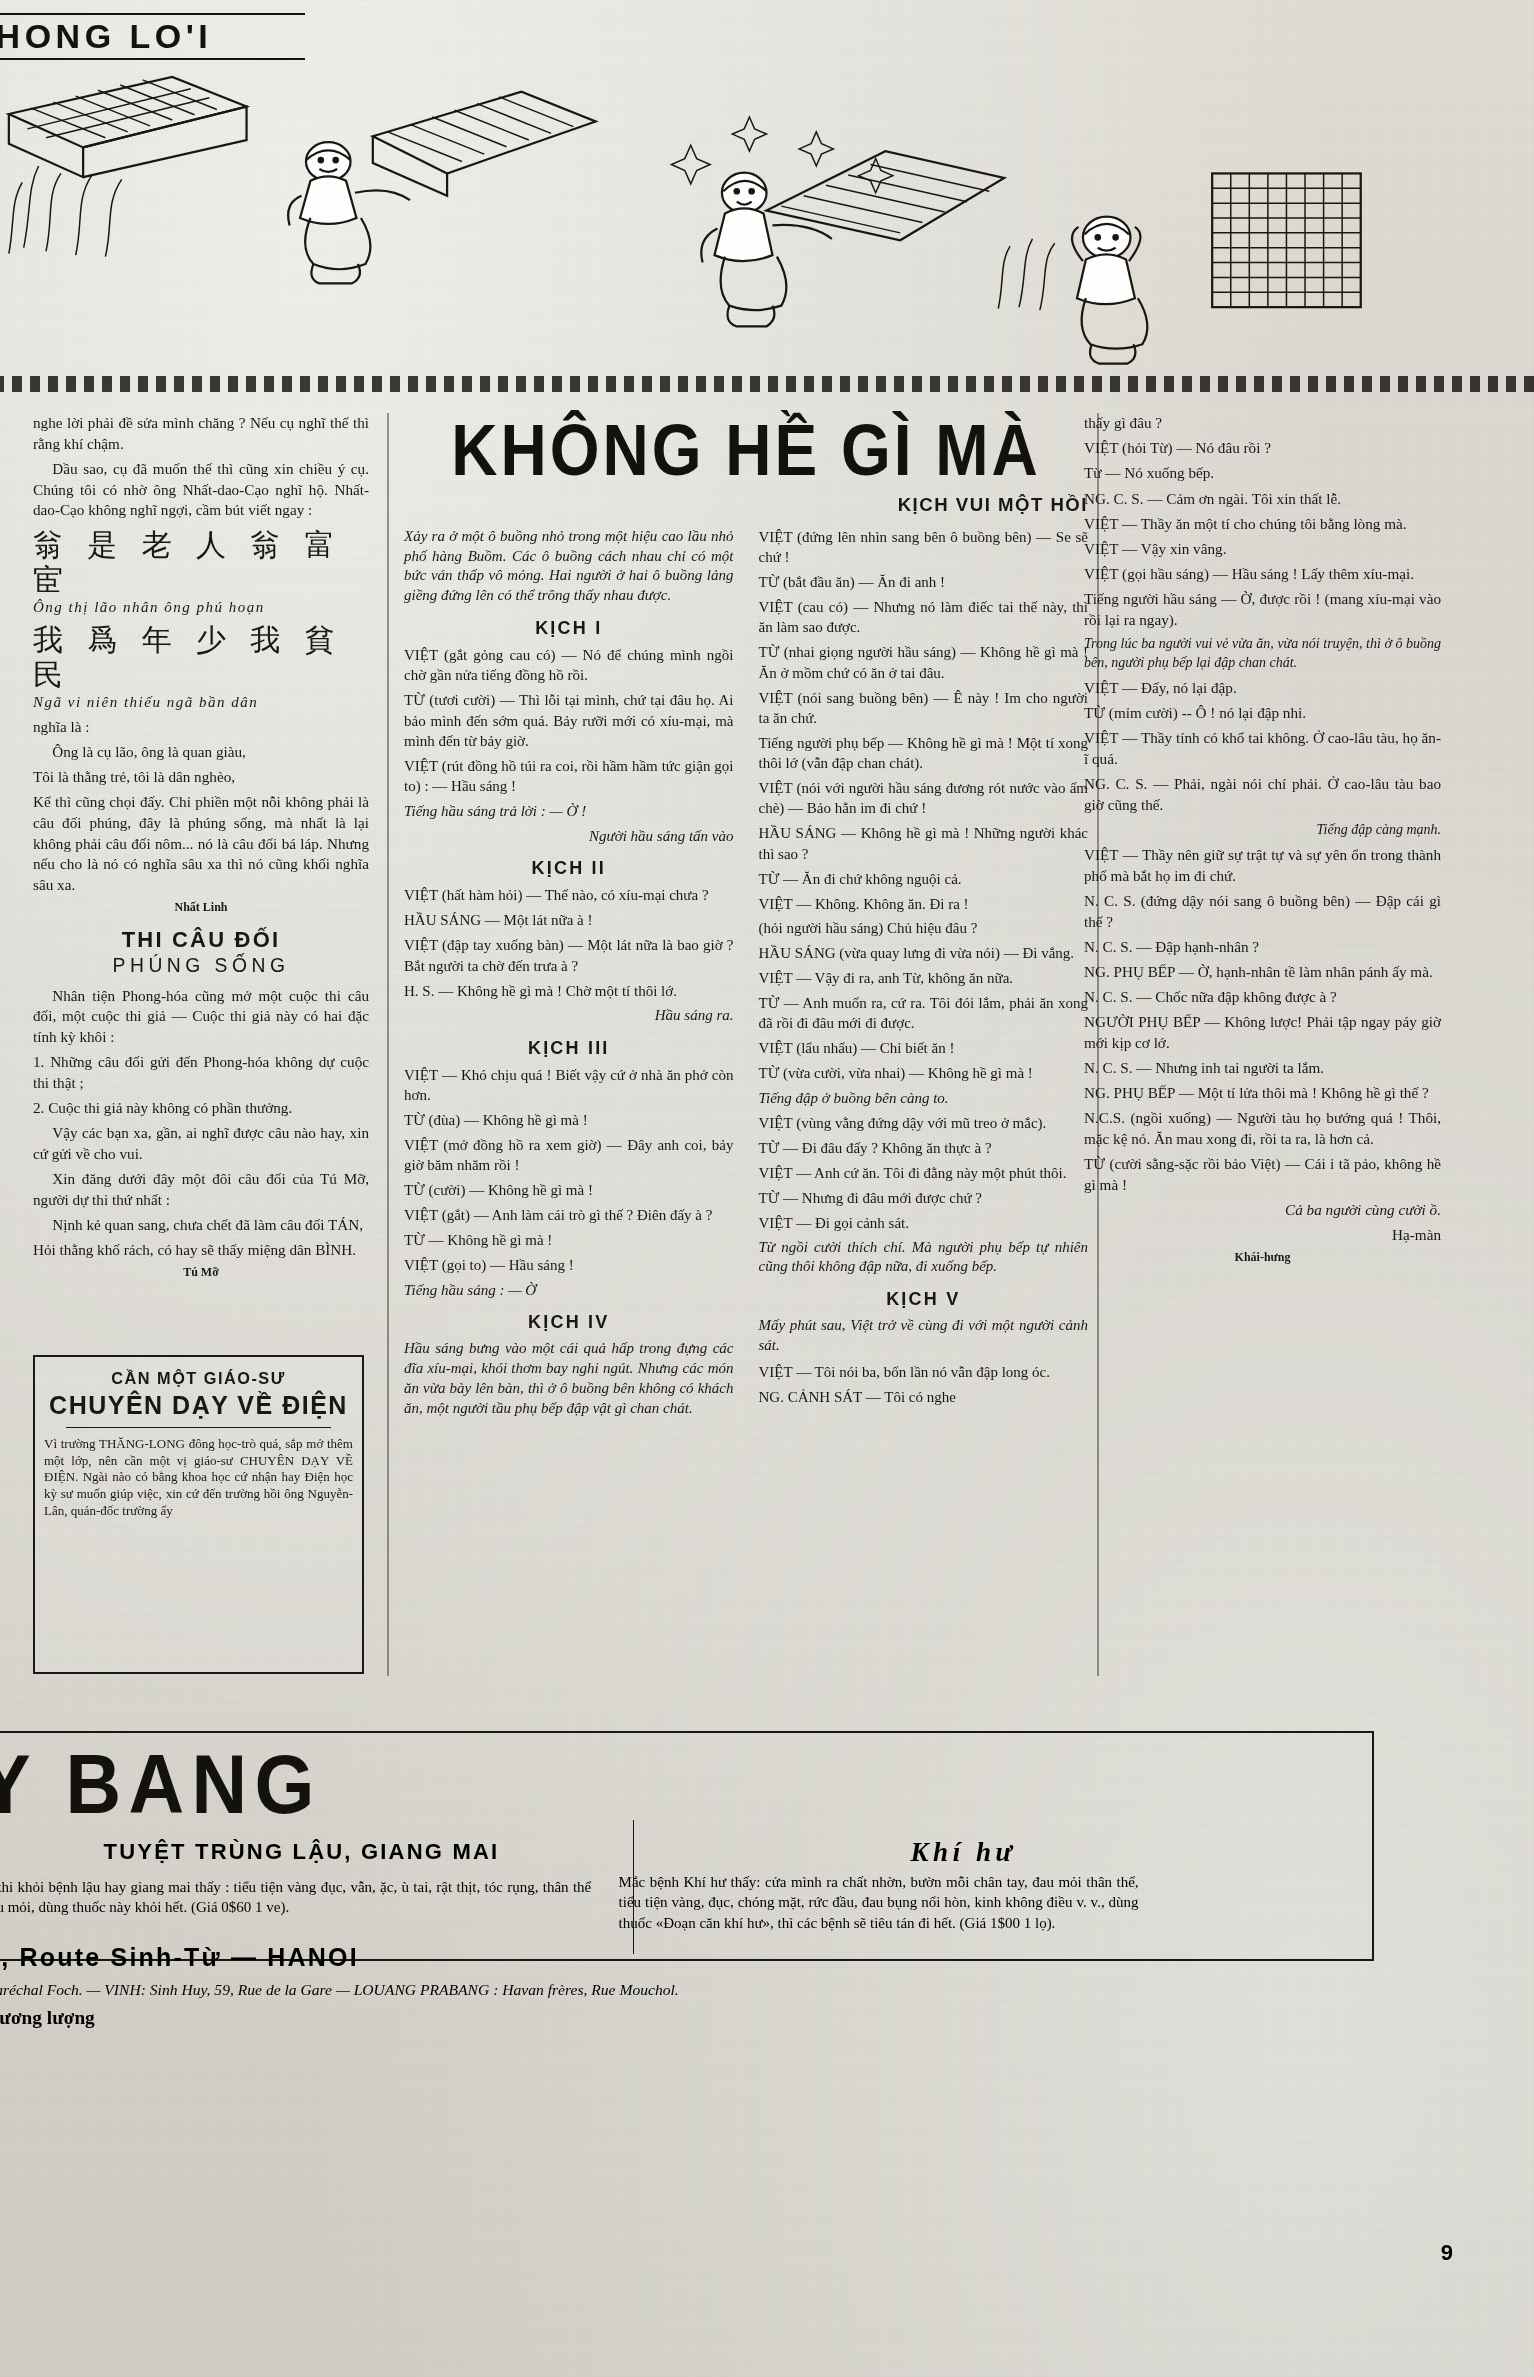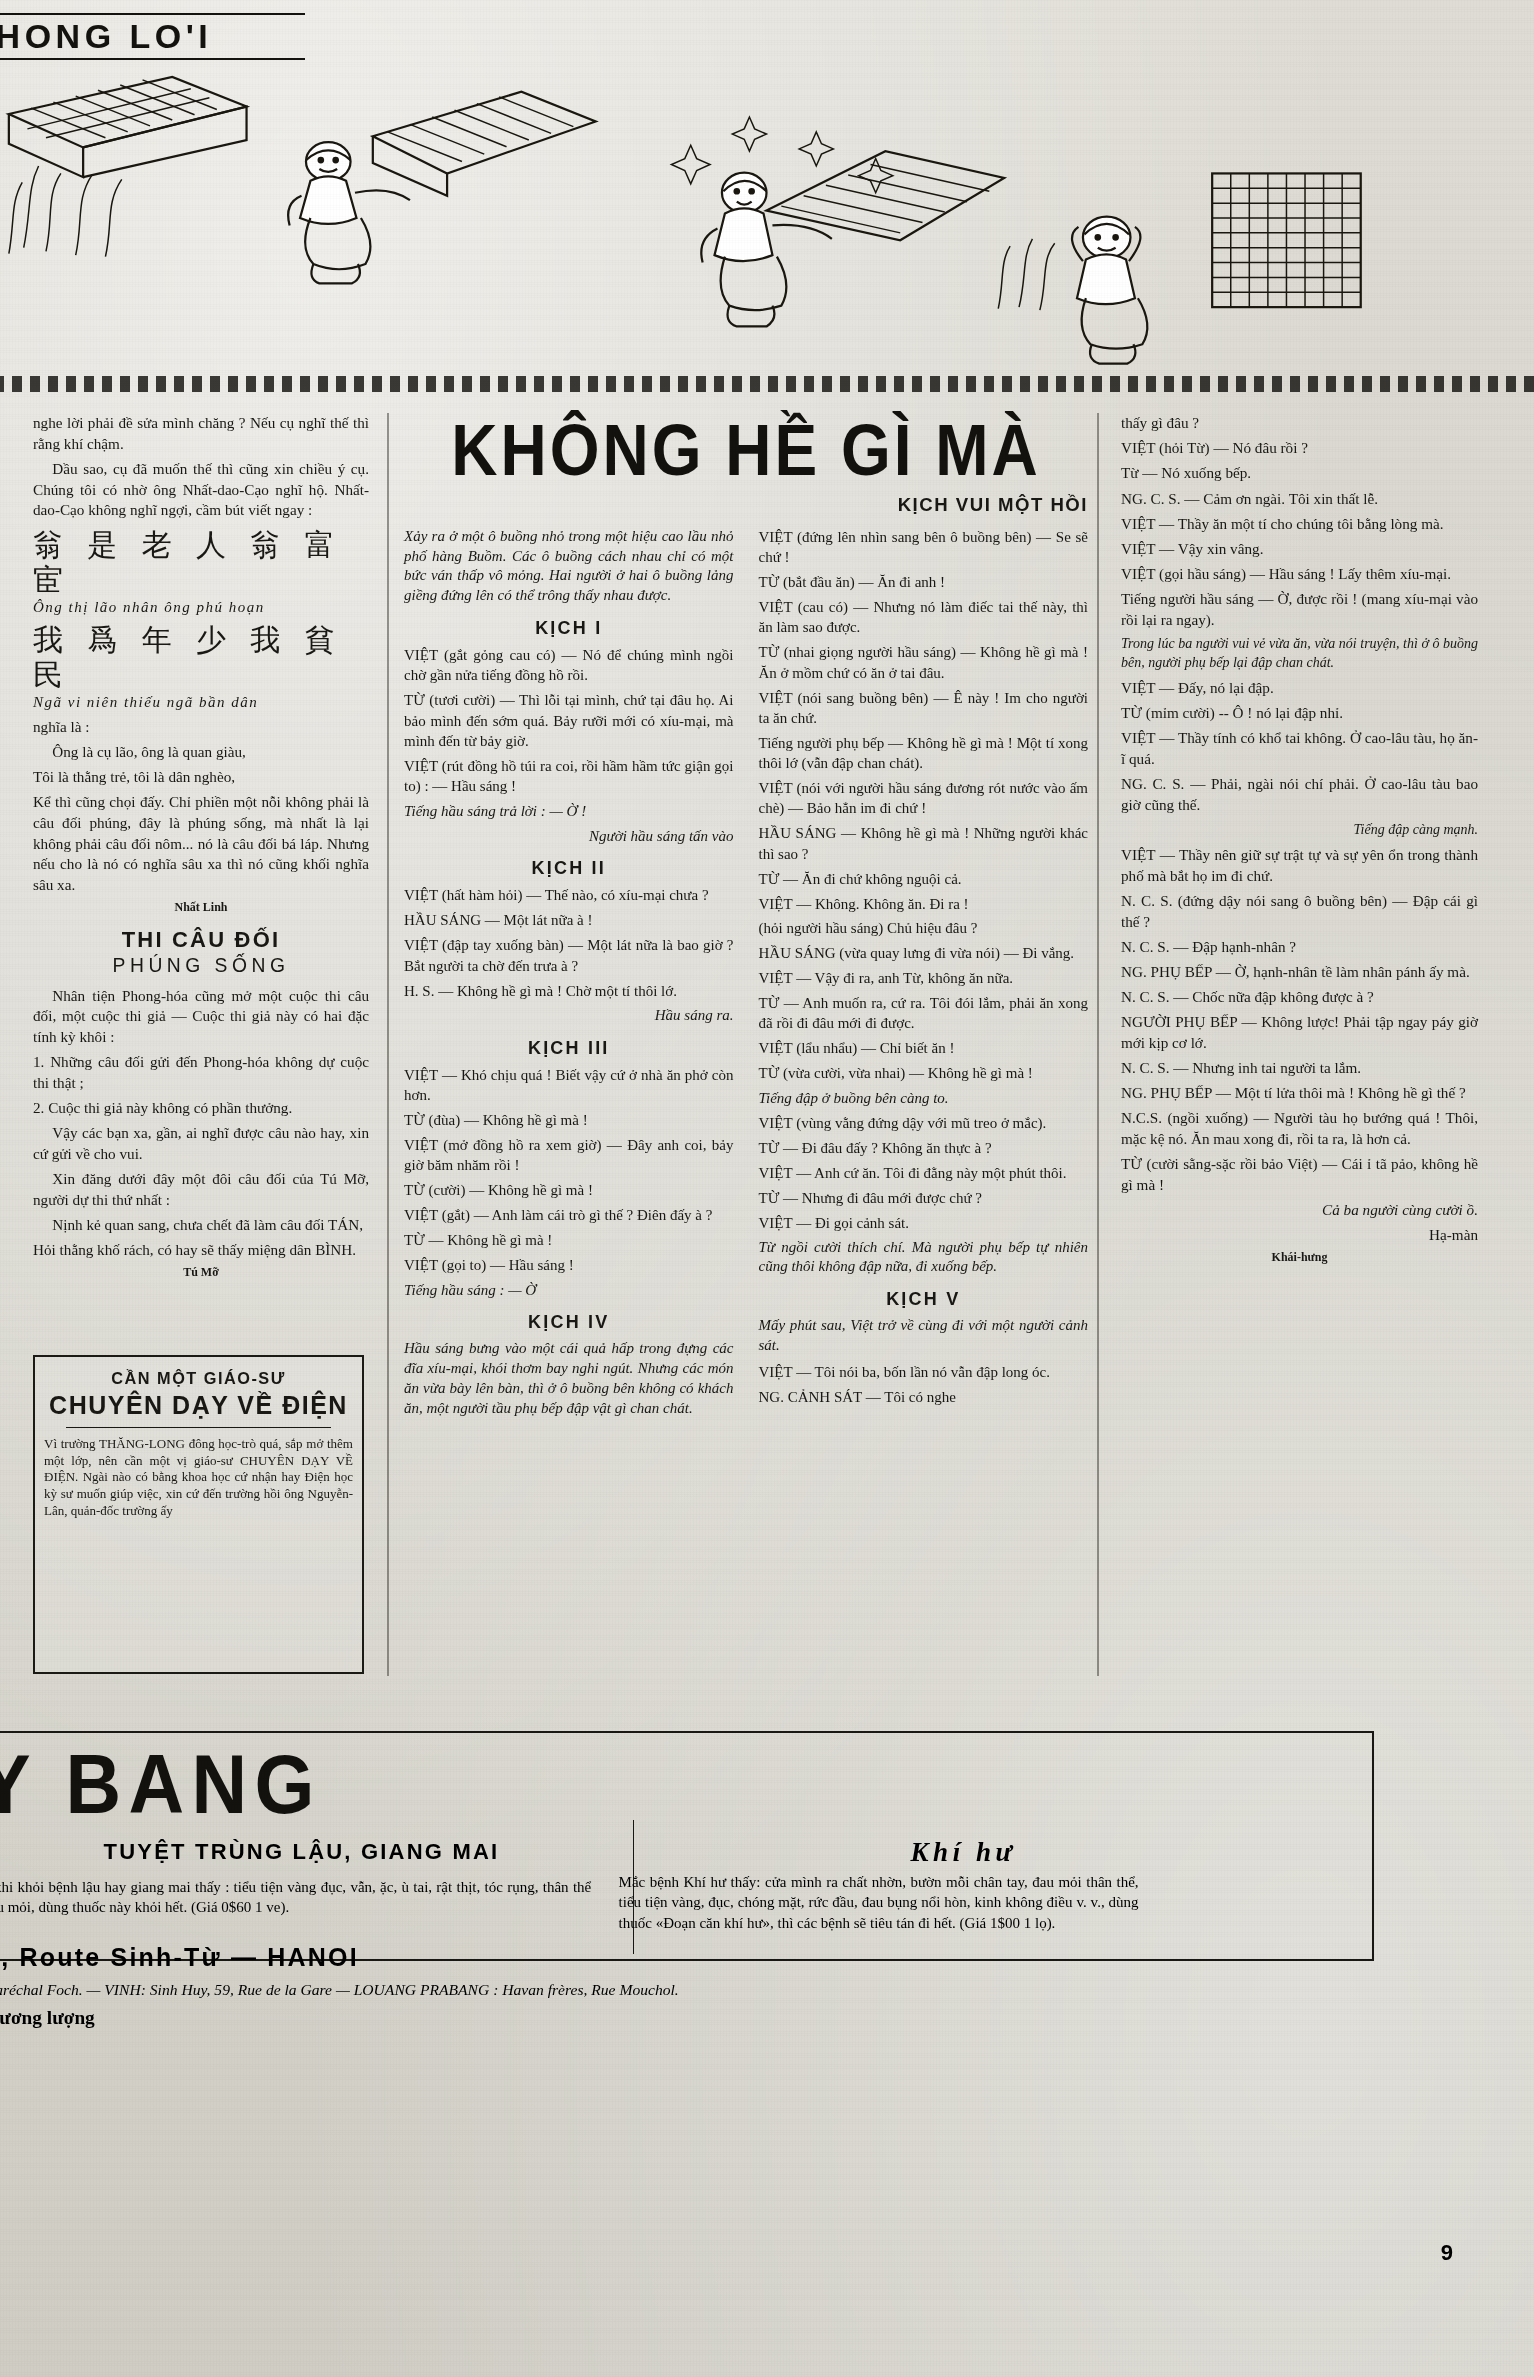--- a/index.html
+++ b/index.html
@@ -47,21 +47,21 @@
     position:absolute;left:-6px;top:376px;width:1545px;height:16.3px;
     background-image:repeating-linear-gradient(90deg,#1b1915 0 10.4px, rgba(0,0,0,0) 10.4px 18px);
     opacity:.85;
   }
 
   
   .cols{position:absolute;left:33px;top:413px;width:1456px;height:1308px;}
   .col{position:absolute;top:0;color:#1a1814;}
   .col1{left:0;width:336px;}
   .col2{left:371px;width:684px;}
-  .col3{left:1088px;width:357px;}
+  .col3{left:1051px;width:357px;}
   .vline{position:absolute;top:0;width:1.5px;height:1263px;background:#3a372f;opacity:.5;}
   .v1{left:354px;} .v2{left:1064px;}
 
   p{margin:0 0 4.5px 0;font-size:15.2px;line-height:1.36;text-align:justify;}
   .ind{text-indent:19.3px;}
   .right{text-align:right;}
   .ital{font-style:italic;}
 
   .han{font-size:30px;letter-spacing:7.4px;line-height:1.15;margin:7.4px 0 1.5px;font-family:"DejaVu Sans", sans-serif;}
   .hanrom{font-size:15px;font-style:italic;letter-spacing:1.5px;margin-bottom:6px;}

